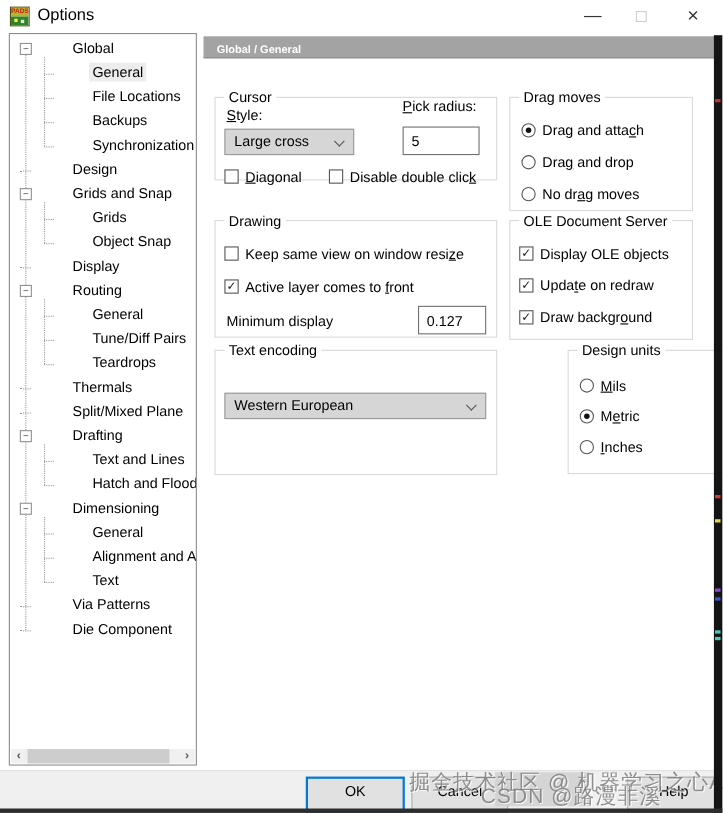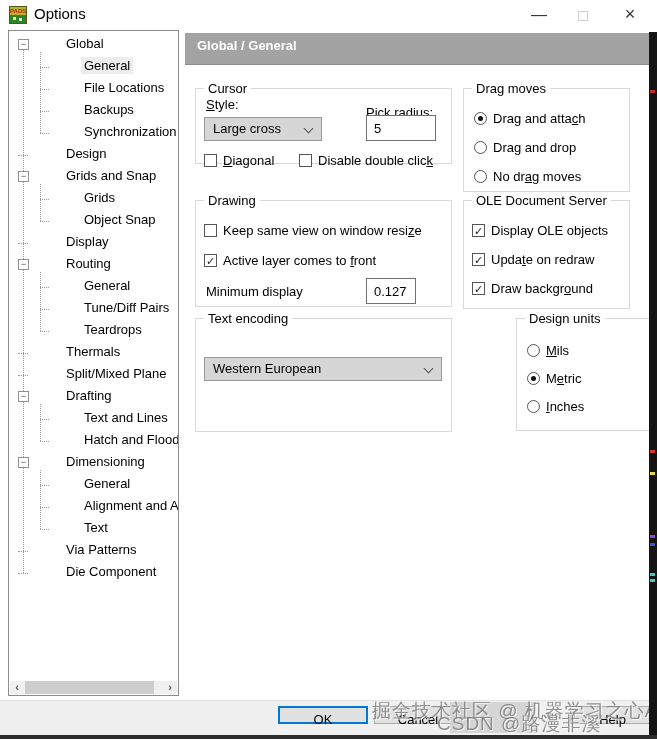--- a/index.html
+++ b/index.html
@@ -40,22 +40,22 @@
   .trow.sel .tlabel { background:#ededed; }
   .spine { position:absolute; width:0; border-left:1px dotted #9a9a9a; z-index:1; }
   
   .hscroll { position:absolute; left:1px; right:1px; bottom:1px; height:13px; background:#f0f0f0; }
   .hs-arrow { position:absolute; top:0; width:14px; height:13px; text-align:center; line-height:12px;
               font-size:11px; font-weight:bold; color:#555; }
   .hs-arrow.left { left:0; }
   .hs-arrow.right { right:0; }
   .hs-thumb { position:absolute; left:15px; top:0; width:129px; height:13px; background:#cdcdcd; }
   
-  .panel-header { position:absolute; left:185px; top:33px; width:465px; height:32px; background:#a3a3a3;
-                  border-bottom:1px solid #8d8d8d; color:#fff; font-weight:bold; font-size:13px;
+  .panel-header { position:absolute; left:185px; top:33px; width:465px; height:20px; background:#a3a3a3;
+                  border-bottom:1px solid #8d8d8d; color:#fff; font-weight:bold; font-size:10px;
                   line-height:26px; padding-left:12px; }
   .group { position:absolute; border:1px solid #d9d9d9; background:#fff; }
   .legend { position:absolute; top:-8px; left:8px; background:#fff; padding:0 4px; font-size:13px; }
   .g-cursor { left:195px; top:88px; width:257px; height:76px; }
   .g-drag { left:463px; top:88px; width:167px; height:104px; }
   .g-drawing { left:195px; top:200px; width:257px; height:107px; }
   .g-ole { left:463px; top:200px; width:167px; height:109px; }
   .g-encoding { left:195px; top:318px; width:257px; height:114px; }
   .g-units { left:488px; top:318px; width:200px; height:113px;margin-left:28px; }
   .lbl { position:absolute; white-space:nowrap; font-size:13px; }
@@ -72,21 +72,21 @@
   .cbox { width:13px; height:13px; border:1px solid #555; background:#fff; flex:0 0 13px;
           font-size:11px; line-height:12px; text-align:center; color:#1a1a1a; }
   .radio { width:13px; height:13px; border:1px solid #555; border-radius:50%; background:#fff;
            flex:0 0 13px; position:relative; }
   .radio.on::after { content:""; position:absolute; left:3px; top:3px; width:5px; height:5px;
                      border-radius:50%; background:#111; }
   u { text-decoration:underline; }
   
   .footer { position:absolute; left:0; top:700px; width:657px; height:35px; background:#f0f0f0;
             border-top:1px solid #e2e2e2; }
-  .btn { position:absolute; top:5px; height:18px; background:#e1e1e1; border:1px solid #adadad;
+  .btn { position:absolute; top:5px; height:33px; background:#e1e1e1; border:1px solid #adadad;
          text-align:center; line-height:25px; font-size:13px; }
   .btn.ok { left:278px; width:90px; border:2px solid #0078d7; line-height:23px; }
   .btn.cancel { left:374px; width:88px; }
   .btn.help { left:570px; width:85px; }
   
   .wm-badge { position:absolute; left:450px; top:702px; width:86px; height:31px; background:#d0d0d0;
               opacity:.85; z-index:4; }
   .wm { position:absolute; z-index:5; color:rgba(125,125,125,.85); font-size:19px; white-space:nowrap;
         text-shadow:1px 1px 0 rgba(255,255,255,.8); letter-spacing:1px; }
   .wm.l1 { left:372px; top:698px; }
@@ -229,21 +229,21 @@
       <div class="hs-thumb"></div>
       <div class="hs-arrow right">›</div>
     </div>
   </div>
 
   <div class="panel-header">Global / General</div>
 
   <div class="group g-cursor">
     <span class="legend">Cursor</span>
     <span class="lbl" style="left:10px; top:8px;"><u>S</u>tyle:</span>
-    <span class="lbl" style="left:170px; top:16px;"><u>P</u>ick radius:</span>
+    <span class="lbl" style="left:170px; top:0;"><u>P</u>ick radius:</span>
     <div class="combo" style="left:8px; top:28px; width:118px;">
       <span>Large cross</span>
       <span class="chev"></span>
     </div>
     <input class="tinput" style="left: 170px; top: 26px; width: 70px;" readonly="" value="5">
     <div class="opt" style="left:8px; top:64px;">
       <span class="cbox"></span>
       <span><u>D</u>iagonal</span>
     </div>
     <div class="opt" style="left:103px; top:64px;">
@@ -272,21 +272,21 @@
     <span class="legend">Drawing</span>
     <div class="opt" style="left:8px; top:22px;">
       <span class="cbox"></span>
       <span>Keep same view on window resi<u>z</u>e</span>
     </div>
     <div class="opt" style="left:8px; top:52px;">
       <span class="cbox on">✓</span>
       <span>Active layer comes to <u>f</u>ront</span>
     </div>
     <span class="lbl" style="left:10px; top:83px;">Minimum display</span>
-    <input class="tinput" style="left: 170px; top: 77px; width: 50px;" readonly="" value="0.127">
+    <input class="tinput" style="left: 184px; top: 77px; width: 62px;" readonly="" value="0.127">
   </div>
 
   <div class="group g-ole">
     <span class="legend">OLE Document Server</span>
     <div class="opt" style="left:8px; top:22px;">
       <span class="cbox on">✓</span>
       <span>Display OLE ob<u>j</u>ects</span>
     </div>
     <div class="opt" style="left:8px; top:51px;">
       <span class="cbox on">✓</span>

